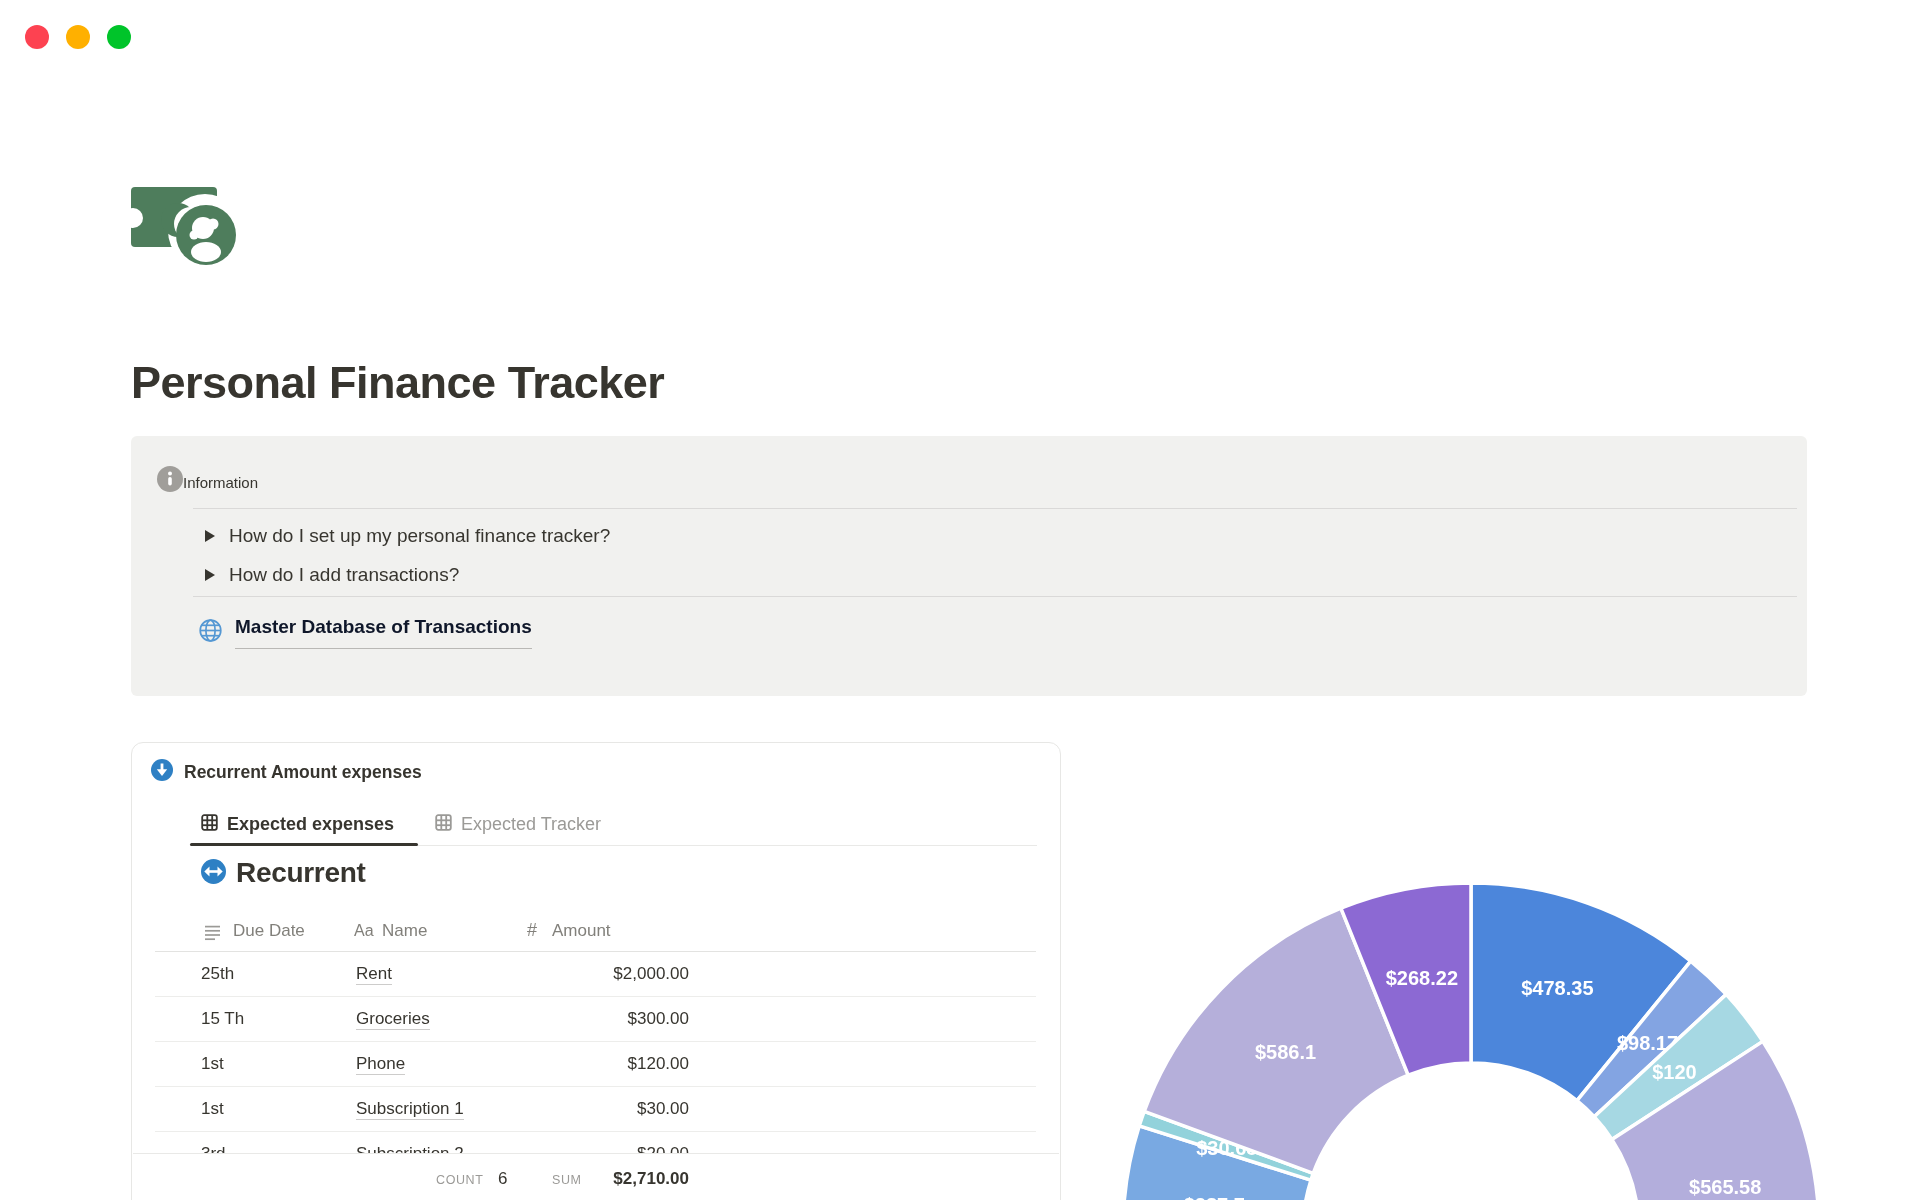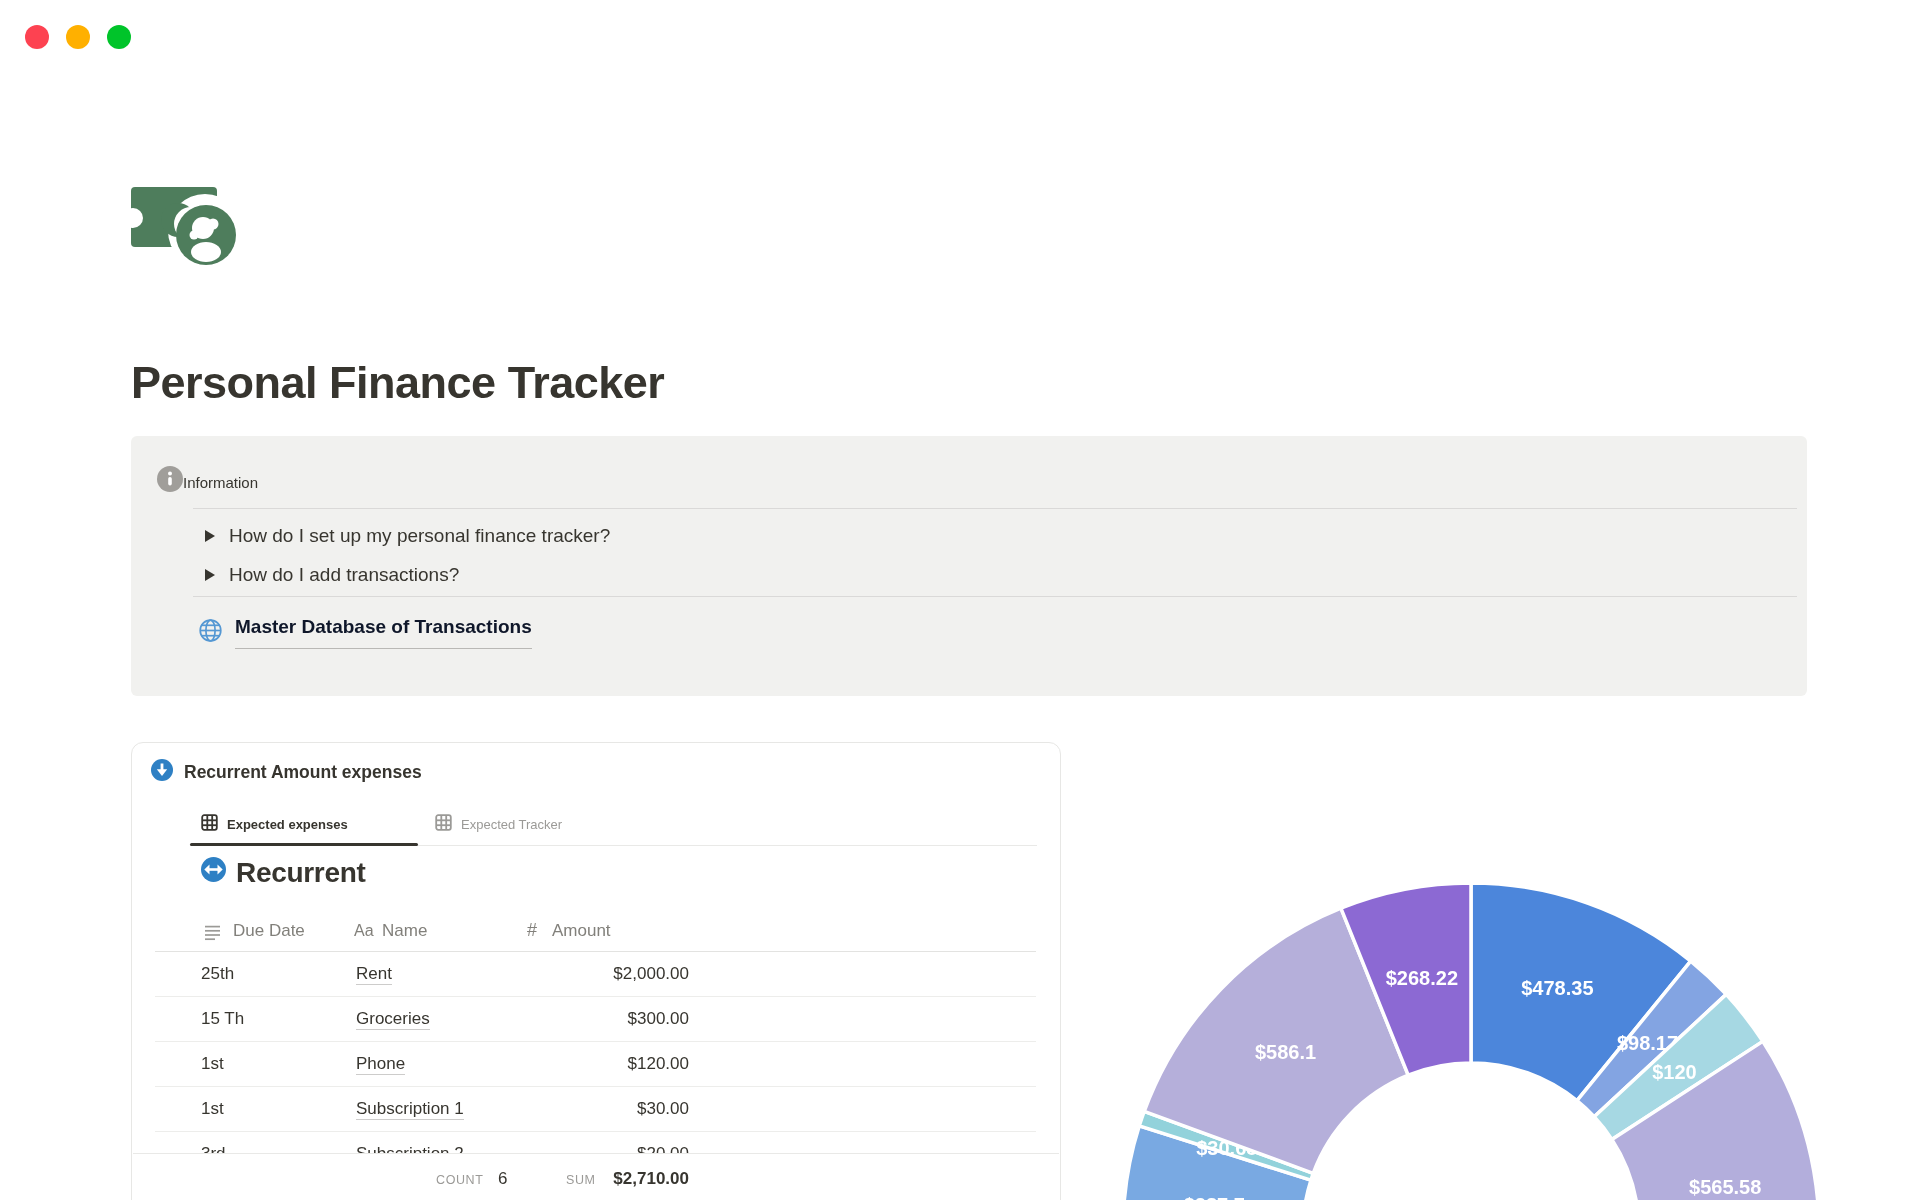--- a/index.html
+++ b/index.html
@@ -31,45 +31,45 @@
              border-bottom:1.5px solid rgba(55,53,47,0.3);padding-bottom:10px;cursor:pointer;}
 
   
   .card{position:absolute;left:131px;top:742px;width:928px;height:480px;background:#fff;
         border:1px solid #E7E7E5;border-radius:12px 12px 0 0;overflow:hidden;}
   .card-head{position:absolute;left:19px;top:16px;display:flex;align-items:center;gap:11px;}
   .card-title{font-size:17.5px;font-weight:700;}
   .tab{position:absolute;top:62px;height:38px;display:flex;align-items:center;gap:9px;cursor:pointer;}
   .tab1{left:69px;color:#37352F;}
   .tab2{left:303px;color:#9B9A97;}
-  .tab .tab-label{font-size:13px;}
+  .tab .tab-label{font-size:18px;}
   .tab1 .tab-label{font-weight:700;}
   .tab-underline{position:absolute;left:58px;top:100px;width:228px;height:3px;background:#37352F;border-radius:2px;}
   .tab-baseline{position:absolute;left:58px;top:102px;width:847px;height:1px;background:#E9E9E7;}
-  .section-head{position:absolute;left:69px;top:114px;display:flex;gap:10px;}
+  .section-head{position:absolute;left:69px;top:114px;display:flex;align-items:center;gap:10px;}
   .section-title{font-size:28px;font-weight:700;letter-spacing:-0.3px;}
   .thead{position:absolute;left:0;top:170px;width:928px;height:38px;color:#82807B;font-size:17px;}
   .thead .h-dueicon{position:absolute;left:72px;top:11px;}
   .thead .h-due{position:absolute;left:101px;top:8px;}
   .thead .h-aa{position:absolute;left:222px;top:9px;font-size:16px;}
   .thead .h-name{position:absolute;left:250px;top:8px;}
   .thead .h-hash{position:absolute;left:395px;top:7px;font-size:18px;}
   .thead .h-amt{position:absolute;left:420px;top:8px;}
   .tbody{position:absolute;left:23px;top:208px;width:881px;border-top:1px solid #E3E3E1;}
   .trow{position:relative;height:44px;border-bottom:1px solid #EDEDEB;font-size:17px;}
   .trow .c-due{position:absolute;left:46px;top:12px;}
   .trow .c-name{position:absolute;left:201px;top:12px;}
   .name-link{border-bottom:1.5px solid rgba(55,53,47,0.25);padding-bottom:1px;cursor:pointer;}
   .trow .c-amt{position:absolute;left:360px;top:12px;width:174px;text-align:right;}
   .tfoot{position:absolute;left:1px;right:1px;top:410px;height:69px;background:#fff;border-top:1px solid #E9E9E7;}
   .f-lab{position:absolute;font-size:12.5px;letter-spacing:0.6px;color:#9B9A97;}
   .f-val{position:absolute;font-size:17px;color:#37352F;}
   .f-count-lab{left:303px;top:19px;}
   .f-count-val{left:365px;top:15px;}
-  .f-sum-lab{left:433px;top:19px;}
+  .f-sum-lab{left:419px;top:19px;}
   .f-sum-val{left:462px;top:15px;width:94px;text-align:right;font-weight:700;}
 
   
   #donut{position:absolute;left:1110px;top:870px;}
   #donut text{font-family:"Liberation Sans","DejaVu Sans",sans-serif;}
 </style>
 </head>
 <body>
 
 <div id="canvas">

